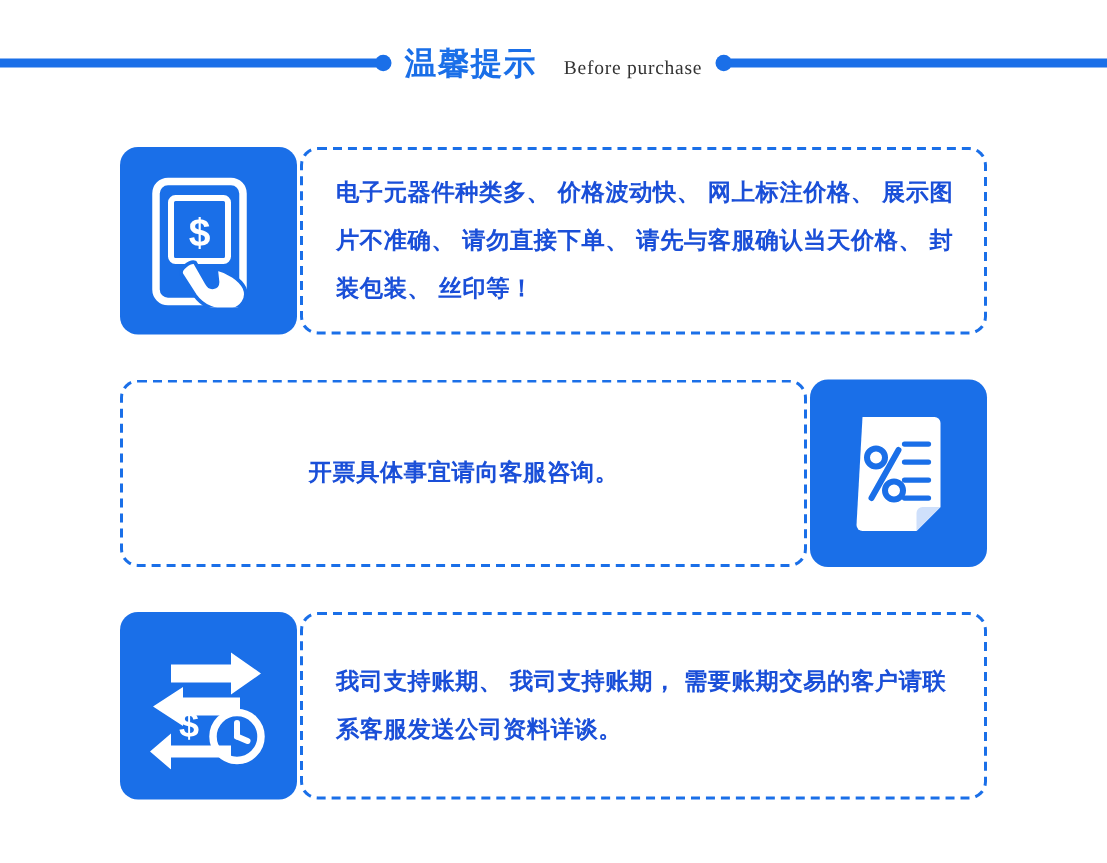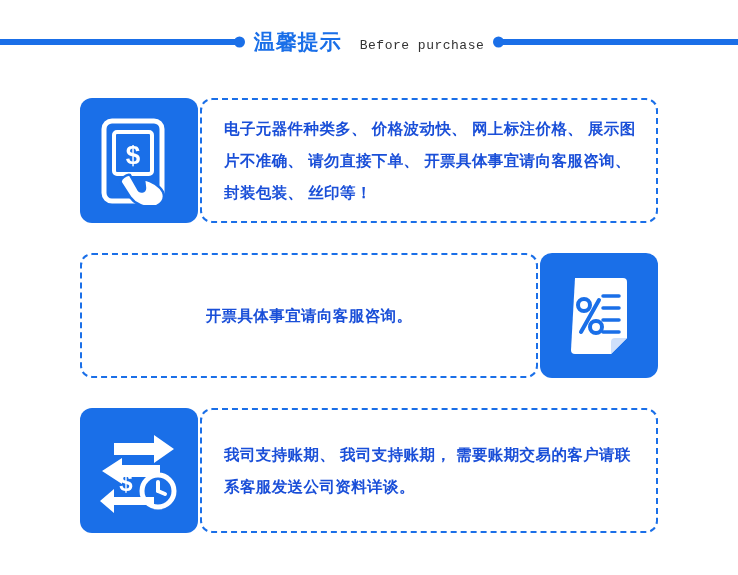--- a/index.html
+++ b/index.html
@@ -59,21 +59,21 @@
     white-space: nowrap;
   }
   .title-cn {
     color: #1a6fe8;
     font-size: 21px;
     font-weight: bold;
     letter-spacing: 1px;
   }
   .title-en {
     color: #333333;
-    font-family: Liberation Mono, monospace;
+    font-family: Liberation Serif, serif;
     font-size: 13px;
     letter-spacing: 0.5px;
     padding-left: 14px;
   }
 
   
   .row {
     position: absolute;
     left: 80px;
     width: 578px;
@@ -140,21 +140,21 @@
   <div class="row row-1">
     <div class="icon-box">
       <svg class="icon-svg" width="78" height="88" viewBox="0 0 78 88">
         <rect x="4" y="4" width="58" height="80" rx="8" ry="8" fill="none" stroke="#ffffff" stroke-width="5"></rect>
         <rect x="14" y="15" width="38" height="42" rx="3" ry="3" fill="none" stroke="#ffffff" stroke-width="4"></rect>
         <text x="33" y="47" fill="#ffffff" font-size="26" font-weight="bold" text-anchor="middle" font-family="Liberation Sans, sans-serif">$</text>
         <path d="M30 58 l8 14 c2 4 7 3 7 -1 l-1 -9 c8 2 16 7 19 13 c3 7 -2 14 -10 15 c-9 1 -18 -3 -23 -10 l-9 -14 c-2 -4 6 -9 9 -8 z" fill="#ffffff" stroke="#1a6fe8" stroke-width="2.5"></path>
       </svg>
     </div>
     <div class="text-box">
-      <p>电子元器件种类多、 价格波动快、 网上标注价格、 展示图片不准确、 请勿直接下单、 开票具体事宜请向客服咨询、 封装包装、 丝印等！</p>
+      <p>电子元器件种类多、 价格波动快、 网上标注价格、 展示图片不准确、 请勿直接下单、 请先与客服确认当天价格、 封装包装、 丝印等！</p>
     </div>
   </div>
 
   <div class="row row-2">
     <div class="text-box">
       <p>开票具体事宜请向客服咨询。</p>
     </div>
     <div class="icon-box">
       <svg class="icon-svg" width="80" height="88" viewBox="0 0 80 88">
         <path d="M16 6 h48 a4 4 0 0 1 4 4 v56 l-16 16 h-36 a4 4 0 0 1 -4 -4 z" fill="#ffffff"></path>

